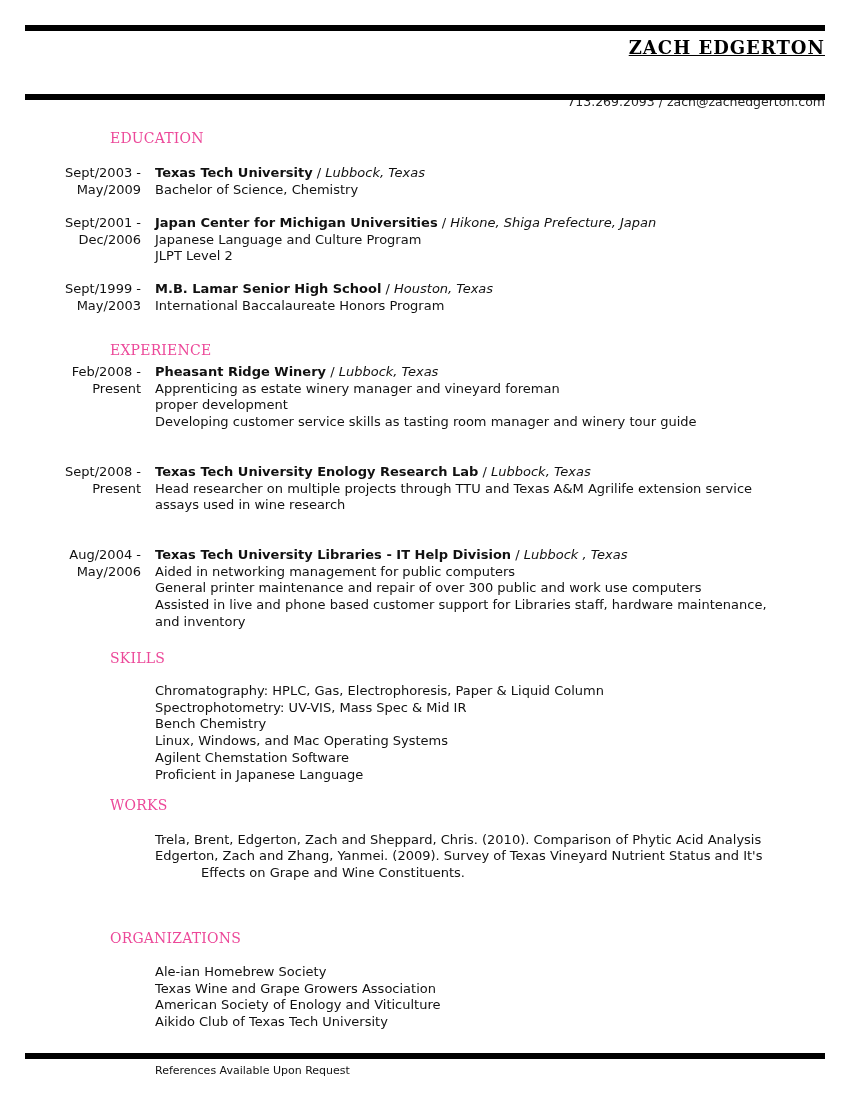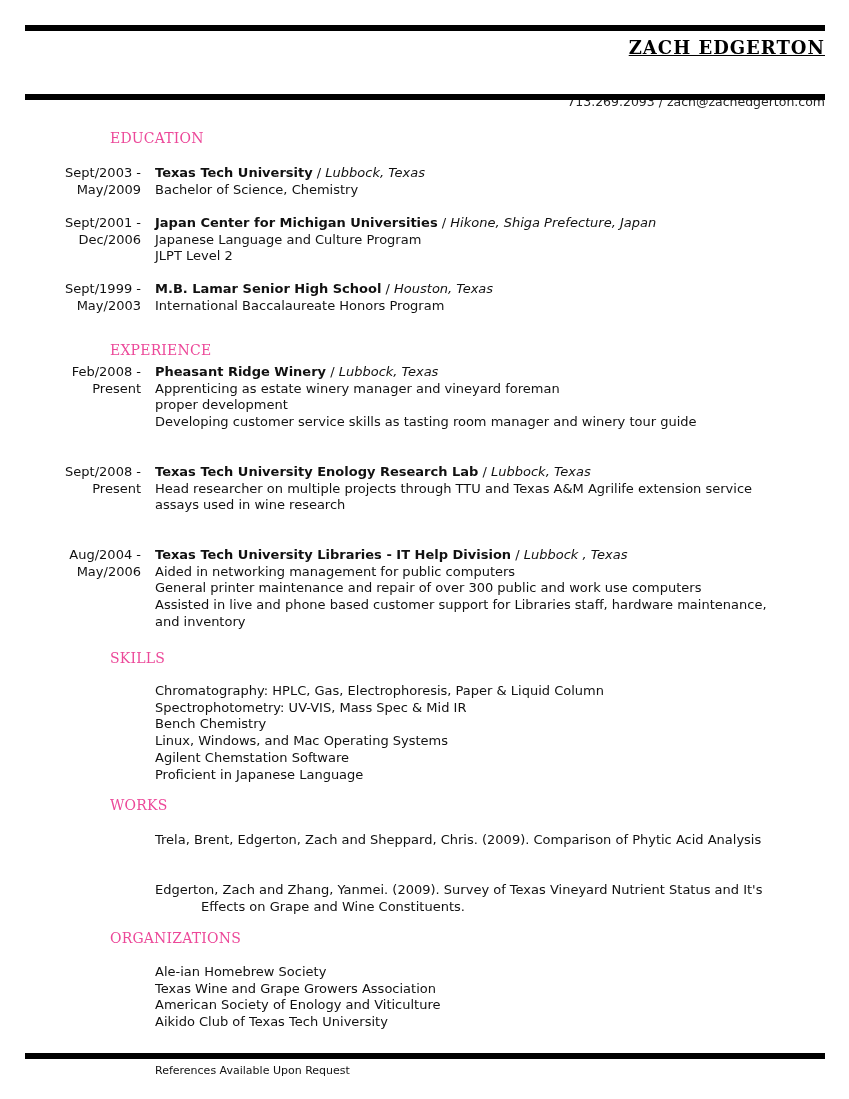--- a/index.html
+++ b/index.html
@@ -112,23 +112,23 @@
   <div>Chromatography: HPLC, Gas, Electrophoresis, Paper &amp; Liquid Column</div>
   <div>Spectrophotometry: UV-VIS, Mass Spec &amp; Mid IR</div>
   <div>Bench Chemistry</div>
   <div>Linux, Windows, and Mac Operating Systems</div>
   <div>Agilent Chemstation Software</div>
   <div>Proficient in Japanese Language</div>
 </div>
 
 <div class="section-title" style="top:797px;">WORKS</div>
 <div class="work" style="top:832px;">
-  <div>Trela, Brent, Edgerton, Zach and Sheppard, Chris. (2009). Comparison of Phytic Acid Analysis</div>
+  <div>Trela, Brent, Edgerton, Zach and Sheppard, Chris. (2010). Comparison of Phytic Acid Analysis</div>
 </div>
-<div class="work" style="top:882px;">
+<div class="work" style="top:848px;">
   <div>Edgerton, Zach and Zhang, Yanmei. (2009). Survey of Texas Vineyard Nutrient Status and It's</div>
   <div class="indent">Effects on Grape and Wine Constituents.</div>
 </div>
 
 <div class="section-title" style="top:930px;">ORGANIZATIONS</div>
 <div class="list" style="top:964px;">
   <div>Ale-ian Homebrew Society</div>
   <div>Texas Wine and Grape Growers Association</div>
   <div>American Society of Enology and Viticulture</div>
   <div>Aikido Club of Texas Tech University</div>

